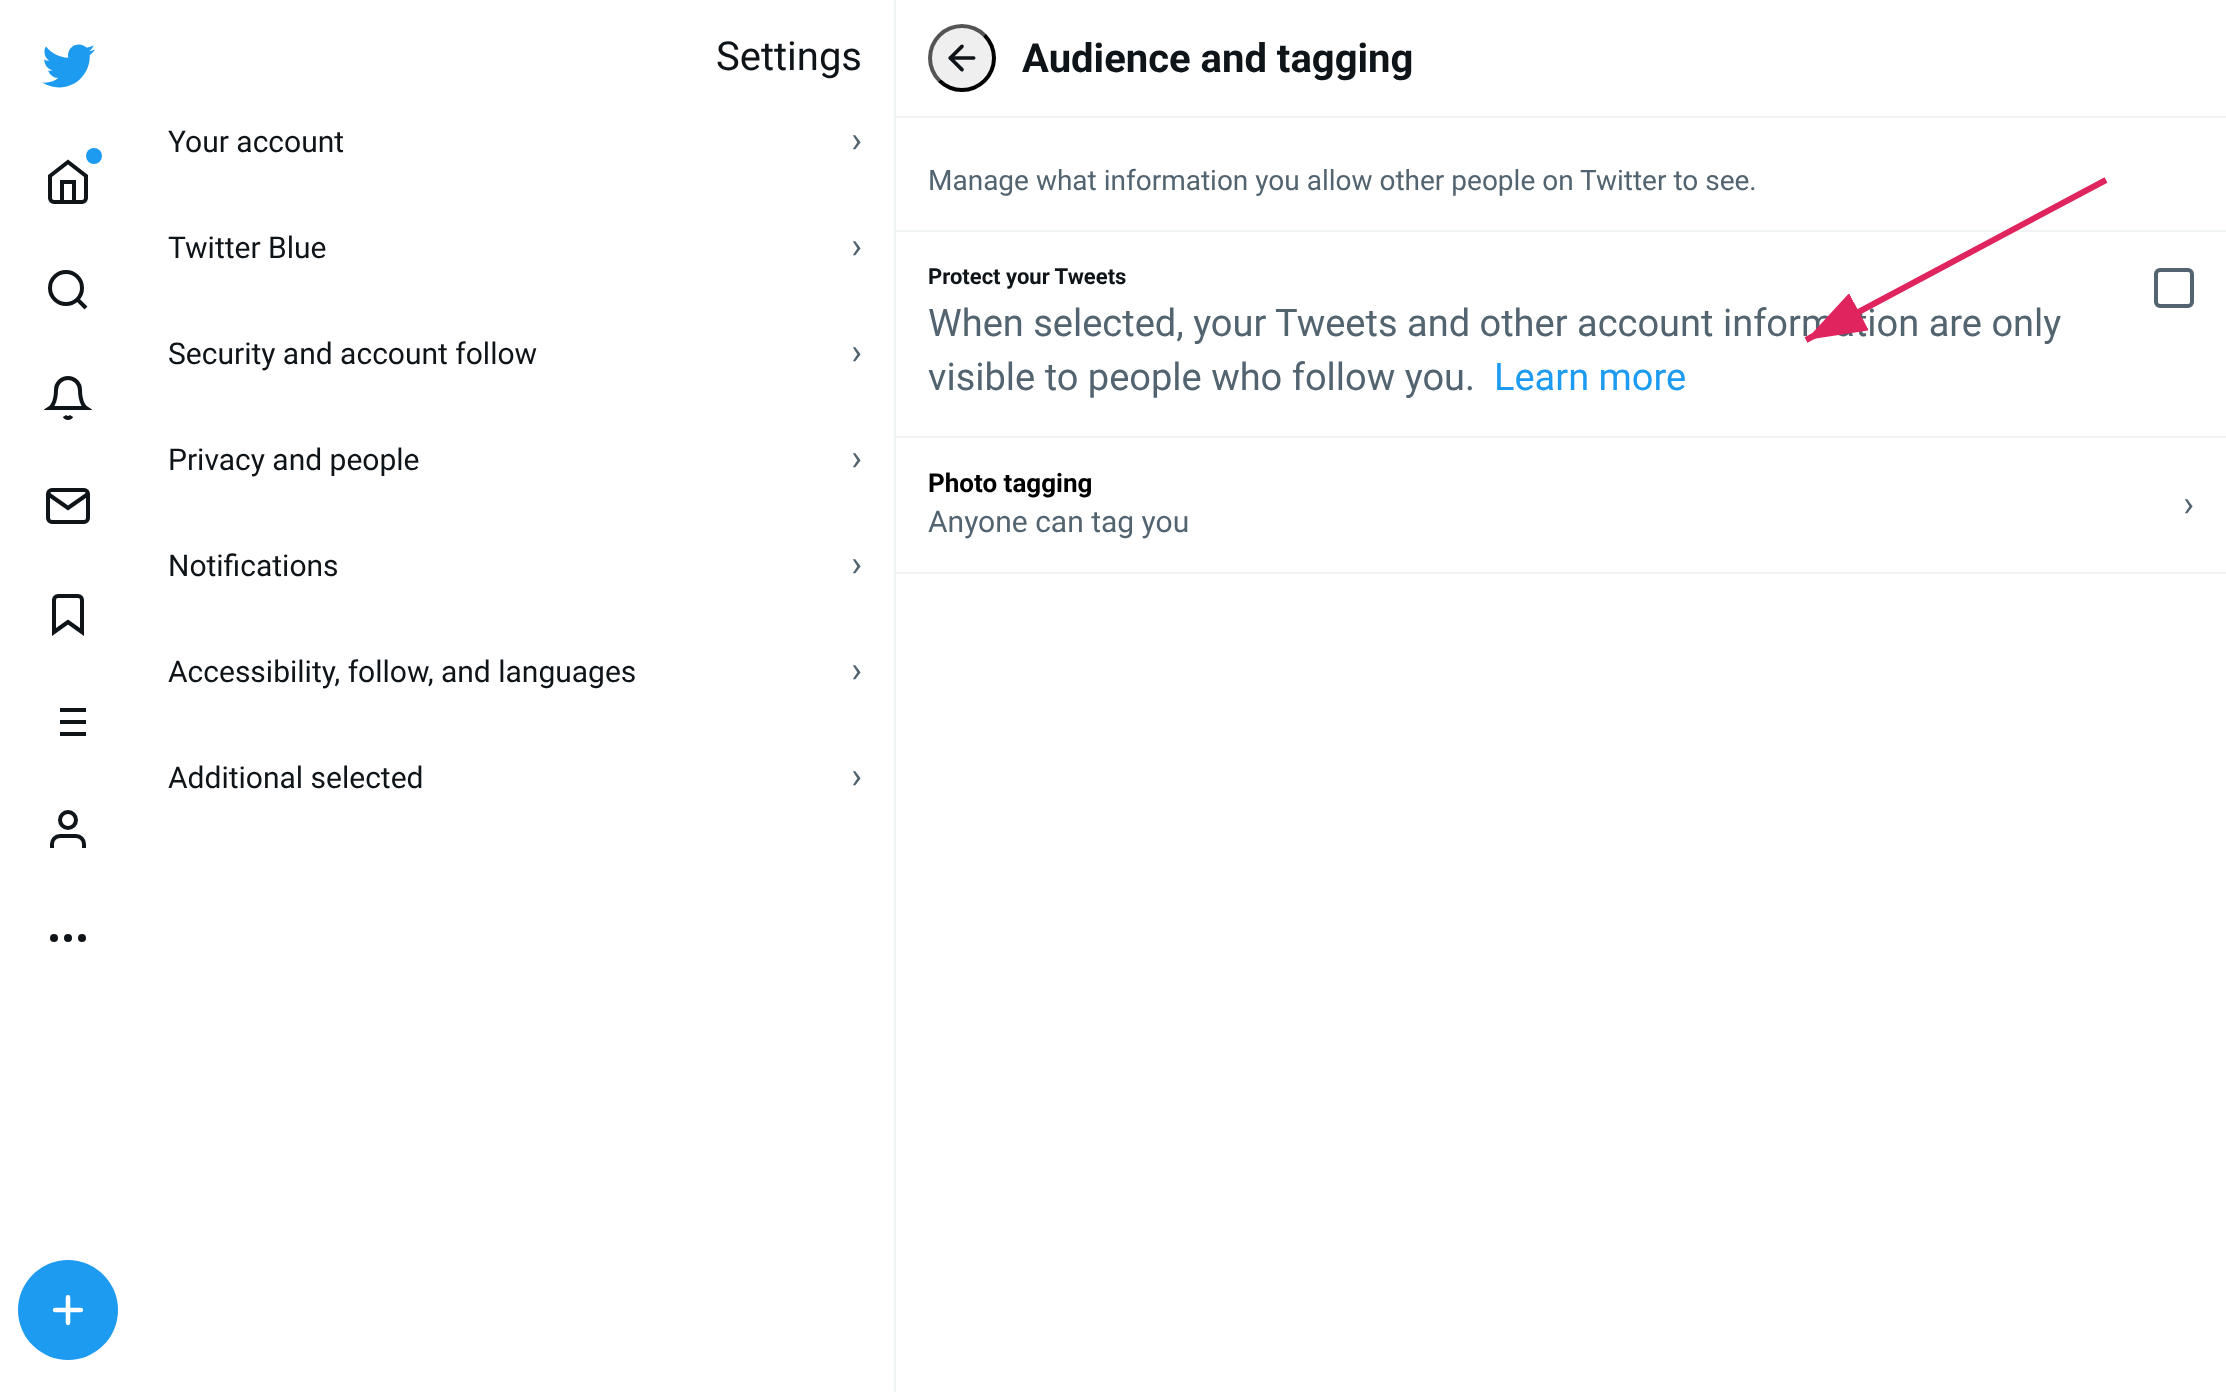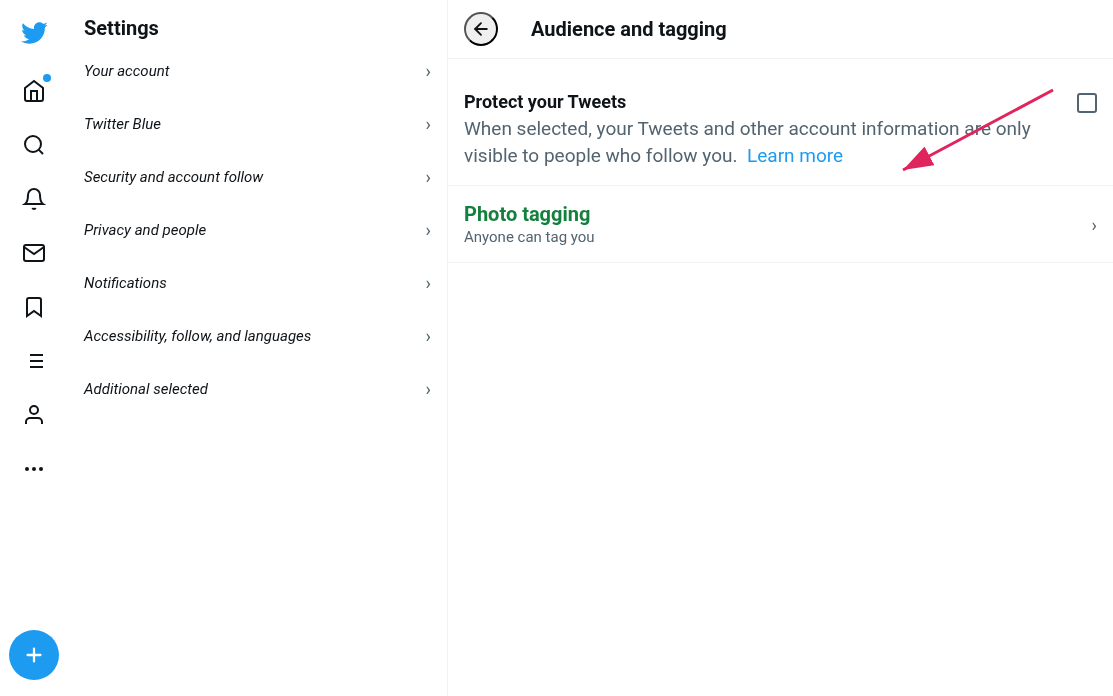--- a/index.html
+++ b/index.html
@@ -59,57 +59,57 @@
 
     
     .settings-sidebar {
       width: 380px;
       min-width: 380px;
       border-right: 1px solid #eff3f4;
       overflow-y: auto;
     }
     .settings-title {
       font-size: 20px;
-      font-weight: 700;
+      font-weight: 400;
       color: #0f1419;
       padding: 16px 16px 4px 16px;
       position: sticky;
       top: 0;
       background: #fff;
+      text-align: right;
     }
     .settings-item {
       display: flex;
       align-items: center;
       justify-content: space-between;
       padding: 16px 16px;
       cursor: pointer;
       border-bottom: none;
       min-height: 48px;
     }
     .settings-item-label {
       font-size: 15px;
       color: #0f1419;
       font-weight: 400;
-      font-style: italic;
     }
     .settings-item-chevron {
       color: #536471;
       font-size: 18px;
     }
 
     
     .main-content {
       flex: 1;
       overflow-y: auto;
       padding: 0;
     }
     .main-header {
       display: flex;
       align-items: center;
-      gap: 33px;
+      gap: 13px;
       padding: 12px 16px;
       border-bottom: 1px solid #eff3f4;
       position: sticky;
       top: 0;
       background: rgba(255,255,255,0.85);
       backdrop-filter: blur(12px);
     }
     .back-arrow {
       font-size: 20px;
       color: #0f1419;
@@ -142,21 +142,21 @@
       align-items: flex-start;
       justify-content: space-between;
       padding: 16px 16px;
       border-bottom: 1px solid #eff3f4;
     }
     .setting-row-content {
       flex: 1;
       padding-right: 16px;
     }
     .setting-row-title {
-      font-size: 18px;
+      font-size: 11px;
       font-weight: 700;
       color: #0f1419;
       margin-bottom: 4px;
     }
     .setting-row-desc {
       font-size: 19px;
       color: #536471;
       line-height: 1.4;
     }
     .setting-row-desc a {
@@ -184,23 +184,23 @@
       align-items: center;
       justify-content: space-between;
       padding: 16px 16px;
       cursor: pointer;
       border-bottom: 1px solid #eff3f4;
     }
     .nav-row-content {
       flex: 1;
     }
     .nav-row-title {
-      font-size: 20px;
+      font-size: 13px;
       font-weight: 700;
-      color: #15803d;
+      color: #000000;
       margin-bottom: 2px;
     }
     .nav-row-subtitle {
       font-size: 15px;
       color: #536471;
     }
     .nav-row-chevron {
       font-size: 18px;
       color: #536471;
     }
@@ -342,20 +342,21 @@
     <div class="main-header">
       <button class="back-arrow">
         <svg viewBox="0 0 24 24" width="20" height="20" fill="none" stroke="#0f1419" stroke-width="2.2" stroke-linecap="round" stroke-linejoin="round">
           <line x1="19" y1="12" x2="5" y2="12"></line>
           <polyline points="12 19 5 12 12 5"></polyline>
         </svg>
       </button>
       <h2 class="main-page-title">Audience and tagging</h2>
     </div>
     <div class="main-body">
+      <p class="section-description">Manage what information you allow other people on Twitter to see.</p>
 
       <div class="setting-row">
         <div class="setting-row-content">
           <div class="setting-row-title">Protect your Tweets</div>
           <div class="setting-row-desc">
             <span>When selected, your Tweets and other account information are only visible to people who follow you.</span>
             &nbsp;<a href="#">Learn more</a>
           </div>
         </div>
         <div class="checkbox-area">

